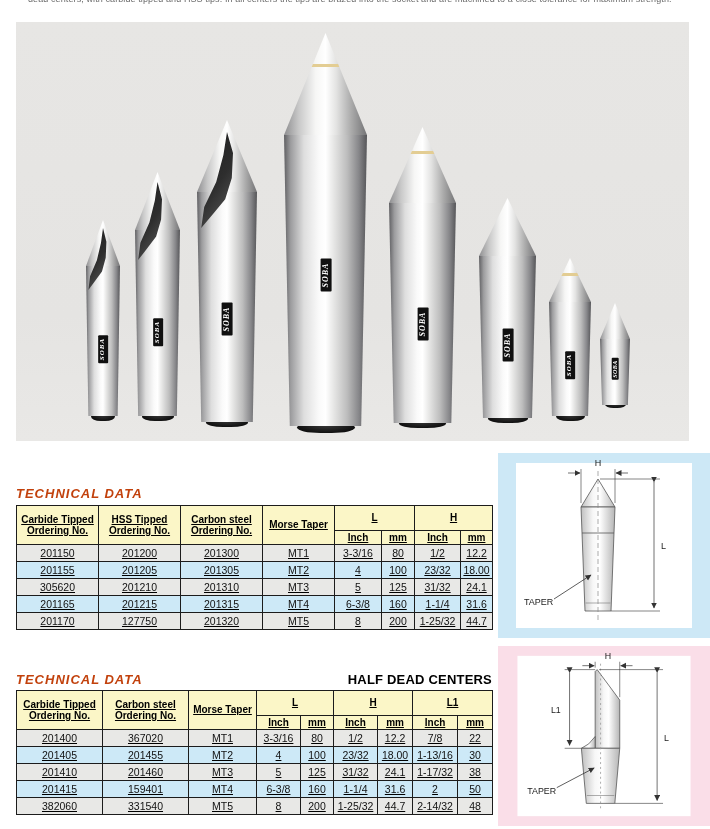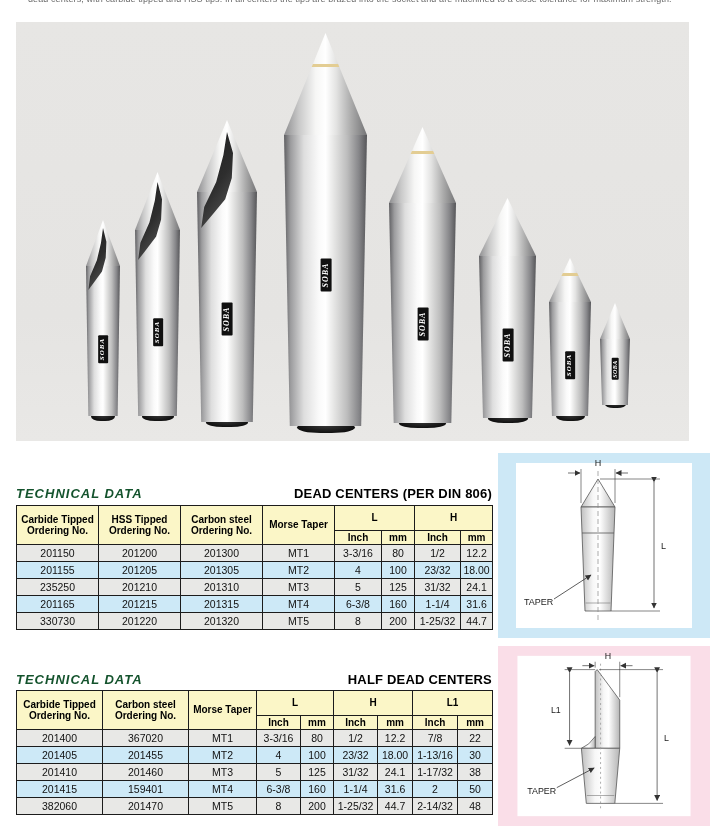--- a/index.html
+++ b/index.html
@@ -23,24 +23,24 @@
         clip-path:polygon(50% 0%,60% 22%,58% 48%,47% 70%,26% 86%,7% 100%,12% 78%,32% 52%,44% 24%);
         background:linear-gradient(125deg,#191919 0%,#2e2e2e 45%,#5d5d5d 80%,#7a7a7a 100%);}
   .brand{position:absolute;left:50%;top:55%;transform:translate(-50%,-50%) rotate(-90deg);
         background:#101010;color:#ffffff;font-weight:bold;font-style:italic;font-family:"Liberation Serif",serif;
         font-size:8px;letter-spacing:1px;padding:1px 4px;border-radius:1px;line-height:1.1;white-space:nowrap;}
   .brand.sm{font-size:7px;padding:1px 3px;}
   .brand.xs{font-size:6px;padding:0 2px;letter-spacing:.5px;}
 
   
   .sec-head{position:absolute;left:16px;width:476px;display:flex;justify-content:space-between;align-items:flex-end;}
-  .tech-title{color:#14532d;font-weight:bold;font-style:italic;font-size:13px;letter-spacing:1px;}
+  .tech-title{color:#c2410c;font-weight:bold;font-style:italic;font-size:13px;letter-spacing:1px;}
   .sec-title{color:#000;font-weight:bold;font-size:13px;letter-spacing:.2px;}
 
-  table.data{position:absolute;left:16px;border-collapse:collapse;table-layout:fixed;width:476px;background:#fff;}
+  table.data{position:absolute;left:16px;border-collapse:collapse;table-layout:fixed;width:476px;background:#fff;text-decoration:underline;}
   table.data th,table.data td{border:1px solid #1c1c1c;text-align:center;vertical-align:middle;padding:0;}
   table.data thead th{background:#fbf6c7;font-weight:bold;font-size:10px;line-height:1.15;}
   table.data thead tr.h1 th{height:24px;}
   table.data thead tr.h2 th{height:13px;}
   table.data td{font-size:10.5px;color:#111;height:16px;}
   table.data tbody tr:nth-child(odd){background:#e8e8e6;}
   table.data tbody tr:nth-child(even){background:#cde9f7;}
 
   
   .diag{position:absolute;left:498px;width:212px;}
@@ -129,21 +129,20 @@
       <div class="cone" style="height:36px;"></div>
       <div class="bodyv" style="height:66px;">
         <span class="brand xs" style="top:45%;">SOBA</span>
       </div>
       <div class="cap" style="width:21px;height:7px;"></div>
     </div>
   </div>
 
   <div class="sec-head" style="top:486px;">
     <span class="tech-title">TECHNICAL DATA</span>
-    <span class="sec-title">DEAD CENTERS (PER DIN 806)</span>
   </div>
 
   <table class="data" style="top:505px;">
     <colgroup>
       <col style="width:82px">
         <col style="width:82px">
         <col style="width:82px">
         <col style="width:72px">
       <col style="width:47px">
         <col style="width:33px">
@@ -181,42 +180,42 @@
           <td>201155</td>
           <td>201205</td>
           <td>201305</td>
           <td>MT2</td>
           <td>4</td>
           <td>100</td>
           <td>23/32</td>
           <td>18.00</td>
         </tr>
         <tr>
-          <td>235250</td>
+          <td>305620</td>
           <td>201210</td>
           <td>201310</td>
           <td>MT3</td>
           <td>5</td>
           <td>125</td>
           <td>31/32</td>
           <td>24.1</td>
         </tr>
         <tr>
           <td>201165</td>
           <td>201215</td>
           <td>201315</td>
           <td>MT4</td>
           <td>6-3/8</td>
           <td>160</td>
           <td>1-1/4</td>
           <td>31.6</td>
         </tr>
         <tr>
-          <td>330730</td>
-          <td>201220</td>
+          <td>201170</td>
+          <td>127750</td>
           <td>201320</td>
           <td>MT5</td>
           <td>8</td>
           <td>200</td>
           <td>1-25/32</td>
           <td>44.7</td>
         </tr>
       </tbody>
   </table>
 
@@ -328,21 +327,21 @@
           <td>MT4</td>
           <td>6-3/8</td>
           <td>160</td>
           <td>1-1/4</td>
           <td>31.6</td>
           <td>2</td>
           <td>50</td>
         </tr>
         <tr>
           <td>382060</td>
-          <td>201470</td>
+          <td>331540</td>
           <td>MT5</td>
           <td>8</td>
           <td>200</td>
           <td>1-25/32</td>
           <td>44.7</td>
           <td>2-14/32</td>
           <td>48</td>
         </tr>
       </tbody>
   </table>

